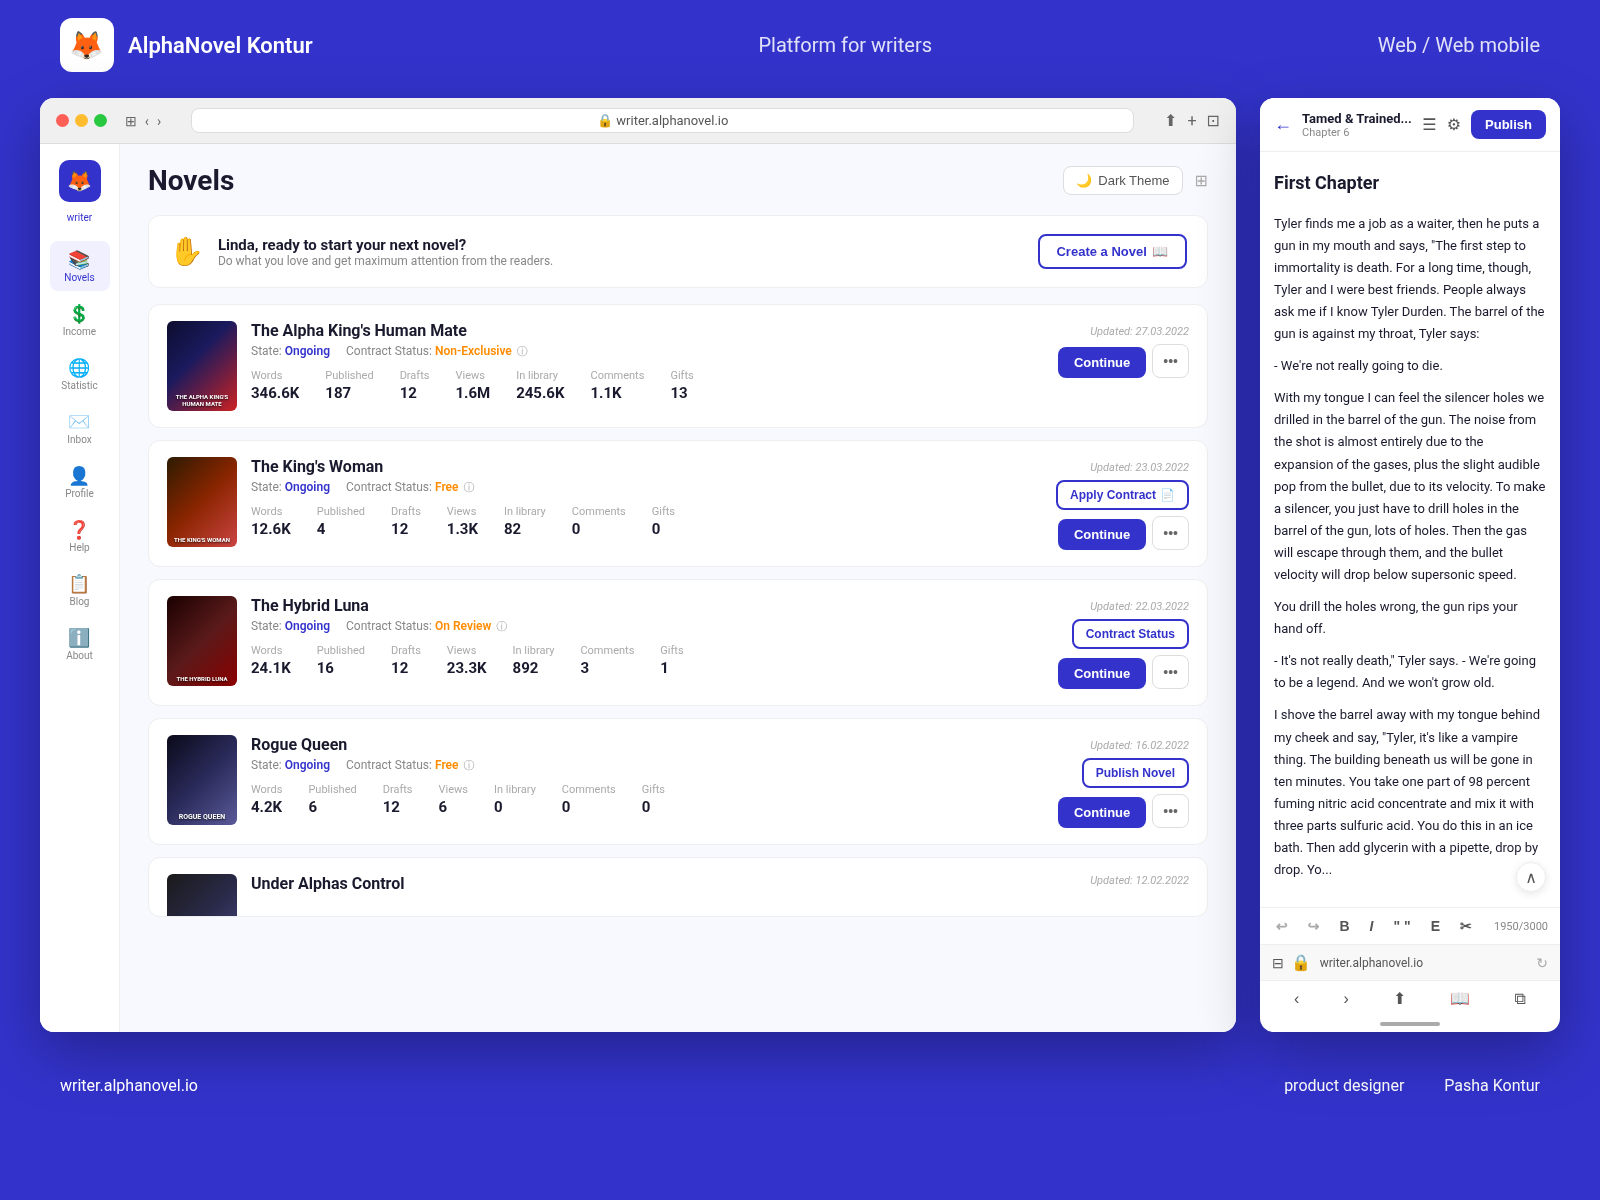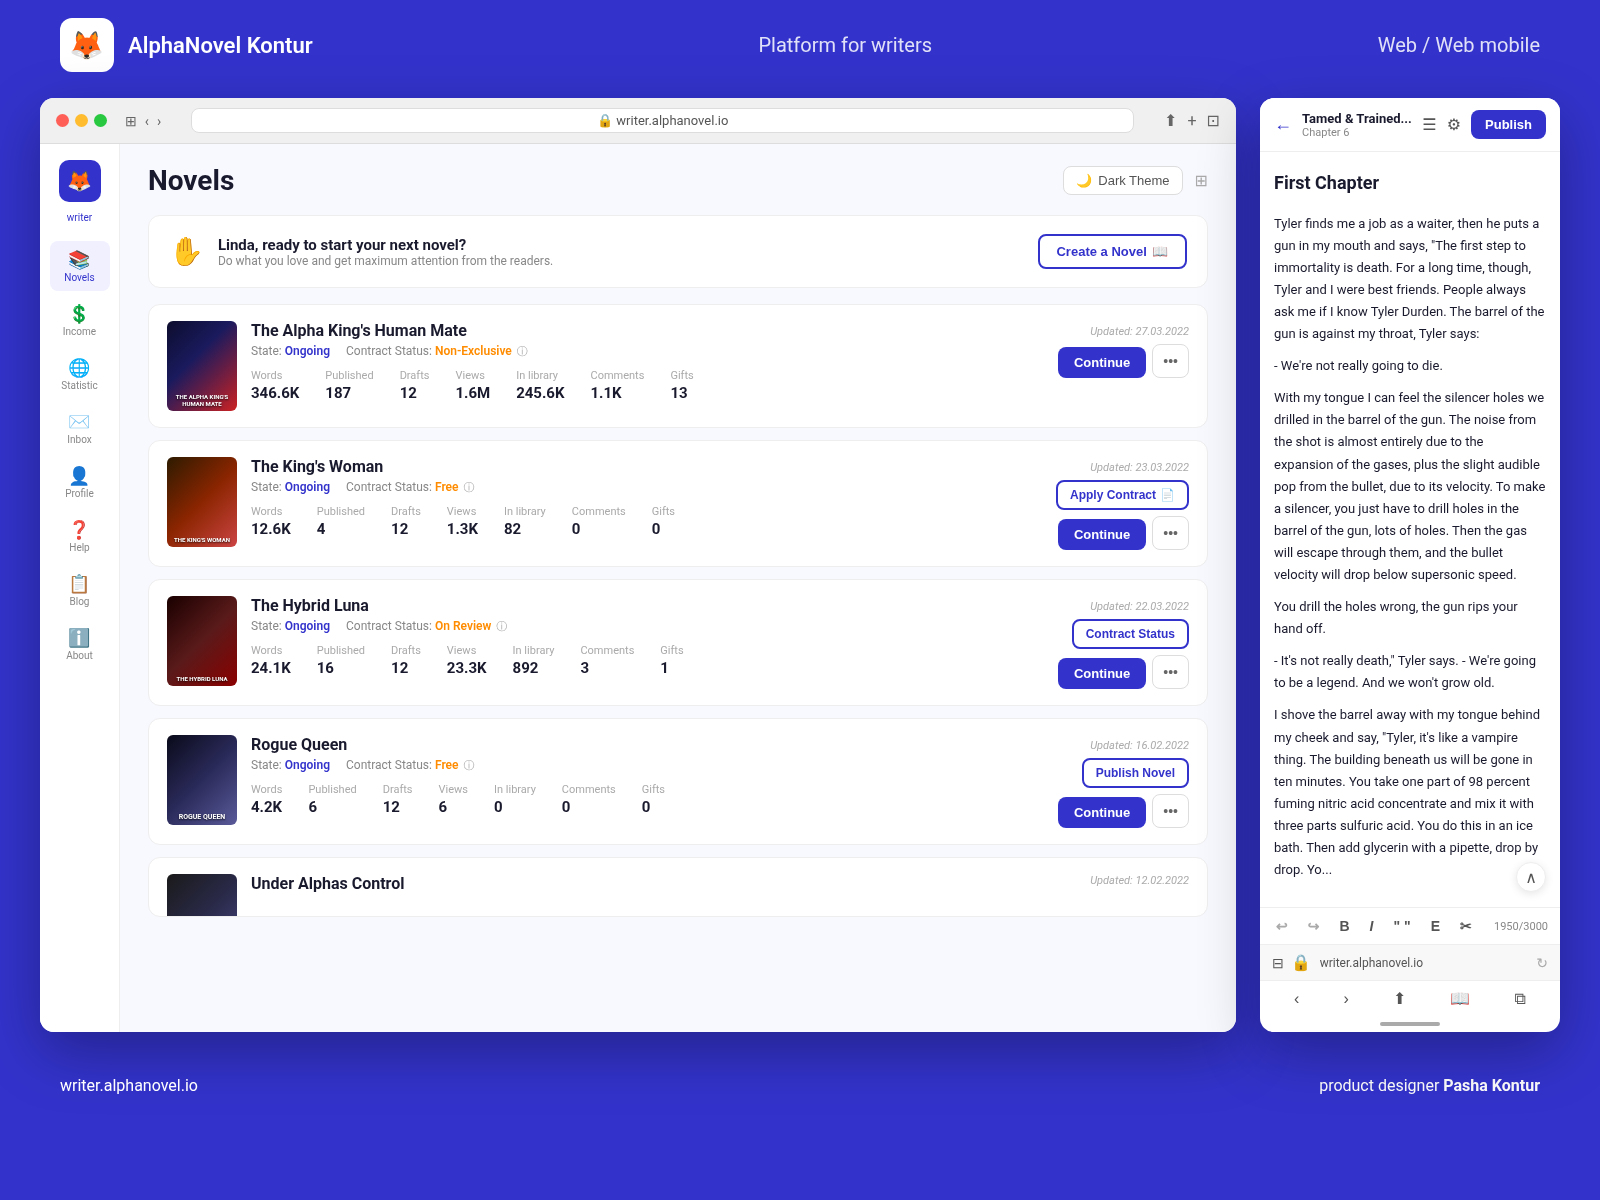--- a/index.html
+++ b/index.html
@@ -393,21 +393,21 @@
     
     .bottom-footer {
       display: flex;
       justify-content: space-between;
       align-items: center;
       padding: 20px 60px;
       margin-top: 24px;
     }
     .footer-left { color: white; font-size: 16px; }
     .footer-right { color: white; font-size: 16px; }
-    .footer-right strong { font-weight: 700; }
+    .footer-right strong { font-weight: 400; margin-left: 36px; }
     .content-wrapper {
       position: relative; z-index: 1;
     }
 
     
     .cover-alpha { background: linear-gradient(135deg, #1a1a4e 0%, #3333aa 50%, #cc3333 100%); }
     .cover-kings { background: linear-gradient(135deg, #2d1b00 0%, #8b4513 50%, #cc4444 100%); }
     .cover-hybrid { background: linear-gradient(135deg, #1a0a0a 0%, #4a1a1a 50%, #8b0000 100%); }
     .cover-rogue { background: linear-gradient(135deg, #0a0a1a 0%, #1a1a3a 50%, #3a3a6a 100%); }
     .cover-under { background: linear-gradient(135deg, #1a1a1a 0%, #2a2a4a 50%, #4a4a8a 100%); }

